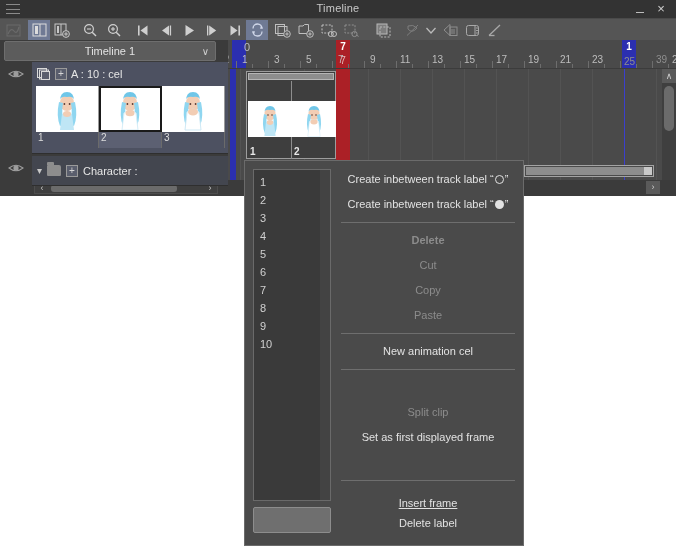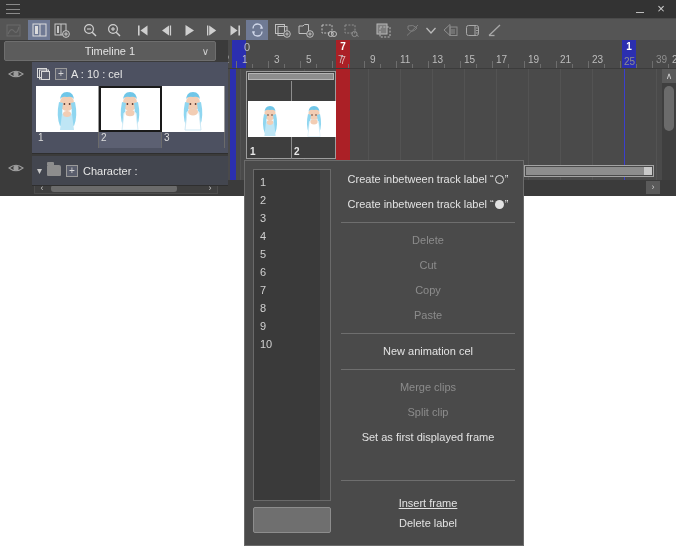--- a/index.html
+++ b/index.html
@@ -271,20 +271,21 @@
 <div id="app">
 
   <div class="window">
 
     <div class="titlebar">
       <div class="hamburger">
         <i></i>
           <i></i>
           <i></i>
       </div>
+      <div class="title-text">Timeline</div>
       <div class="win-min"></div>
       <div class="win-close">×</div>
     </div>
 
     <div class="toolbar">
 
       <div class="tb-btn" style="left:2px;">
         <span class="ic">
           <svg width="15" height="15" viewBox="0 0 15 15">
               <rect x="1" y="2" width="13" height="11" fill="none" stroke="#6b6b6b"></rect>
@@ -757,40 +758,37 @@
           <span>Create inbetween track label “</span>
           <span class="glyph-ring"></span>
           <span>”</span>
         </div>
         <div class="mi" style="top: 29px;">
           <span>Create inbetween track label “</span>
           <span class="glyph-dot"></span>
           <span>”</span>
         </div>
         <div class="msep" style="top: 59px;"></div>
-        <div class="mi disabled" style="top: 65px;">
+        <div class="mi disabled" style="top: 65px; font-weight: bold;">
           <span>Delete</span>
         </div>
         <div class="mi disabled" style="top: 115px;">
           <span>Copy</span>
         </div>
         <div class="mi disabled" style="top: 90px;">
           <span>Cut</span>
         </div>
         <div class="mi disabled" style="top: 140px;">
           <span>Paste</span>
         </div>
         <div class="msep" style="top: 170px;"></div>
         <div class="mi" style="top: 176px;">
           <span>New animation cel</span>
         </div>
         <div class="msep" style="top: 206px;"></div>
-        <div class="mi disabled" style="top: 212px;">
-          <span>Merge clips</span>
-        </div>
         <div class="mi disabled" style="top: 237px;">
           <span>Split clip</span>
         </div>
         <div class="mi" style="top: 262px;">
           <span>Set as first displayed frame</span>
         </div>
         <div class="msep" style="top: 317px;"></div>
         <div class="mi" style="top: 328px; text-decoration: underline;">
           <span>Insert frame</span>
         </div>

